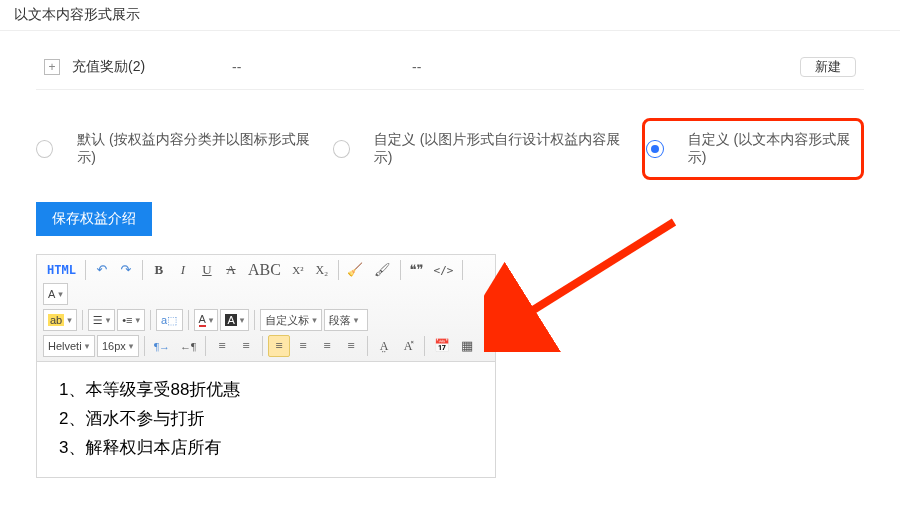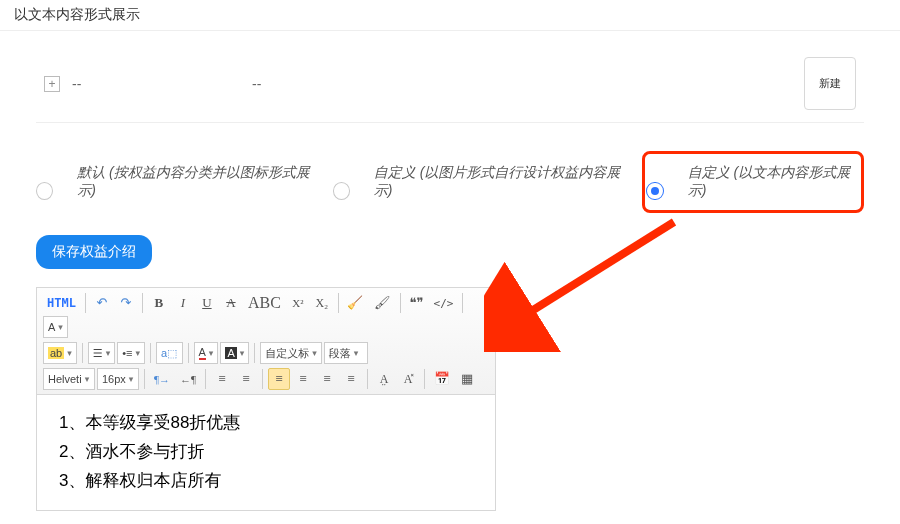--- a/index.html
+++ b/index.html
@@ -39,45 +39,44 @@
     line-height: 1;
   }
   .cell { flex: 0 0 auto; color: #333; }
   .cell.name { width: 160px; }
   .cell.dash { width: 180px; color: #666; }
   .spacer { flex: 1; }
   .btn {
     border: 1px solid #d8d8d8;
     background: #fff;
     border-radius: 4px;
-    padding: 18px 14px;
-    font-size: 11px;
+    padding: 0 14px;
+    font-size: 13px;
     cursor: pointer;
     color: #333;
   }
   .section-title {
     margin-top: 44px;
     padding-left: 10px;
     border-left: 4px solid #009e7e;
     font-size: 17px;
     color: #333;
   }
   .radio-row {
     display: flex;
     align-items: center;
     gap: 16px;
     margin-top: 28px;
     position: relative;
   }
   .radio-item {
     display: flex;
-    align-items: flex-end;
+    align-items: center;
     gap: 24px;
     cursor: pointer;
-    font-style: italic;
   }
   .radio {
     width: 18px; height: 18px;
     border: 1px solid #c8c8c8;
     border-radius: 50%;
     display: inline-flex;
     align-items: center;
     justify-content: center;
   }
   .radio.selected { border-color: #2b73ff; }
@@ -93,21 +92,21 @@
     border-radius: 8px;
     padding: 10px 1px;
     display: flex;
     align-items: center;
     gap: 8px;
   }
   .primary-btn {
     background: #1985ee;
     color: #fff;
     border: none;
-    border-radius: 13px;
+    border-radius: 0;
     padding: 8px 16px;
     font-size: 14px;
     margin-top: 22px;
     cursor: pointer;
   }
   .editor-wrap {
     border: 1px solid #d7d7d7;
     margin-top: 18px;
     width: 460px;
   }
@@ -175,20 +174,21 @@
 <body>
 
 <div class="header">
   <span>以文本内容形式展示</span>
 </div>
 
 <div class="content">
 
   <div class="table-row">
     <span class="expand-btn">+</span>
+    <span class="cell name">充值奖励(2)</span>
     <span class="cell dash">--</span>
     <span class="cell dash">--</span>
     <span class="spacer"></span>
     <button class="btn">新建</button>
   </div>
 
 
   <div class="radio-row">
     <label class="radio-item">
       <span class="radio"></span>

